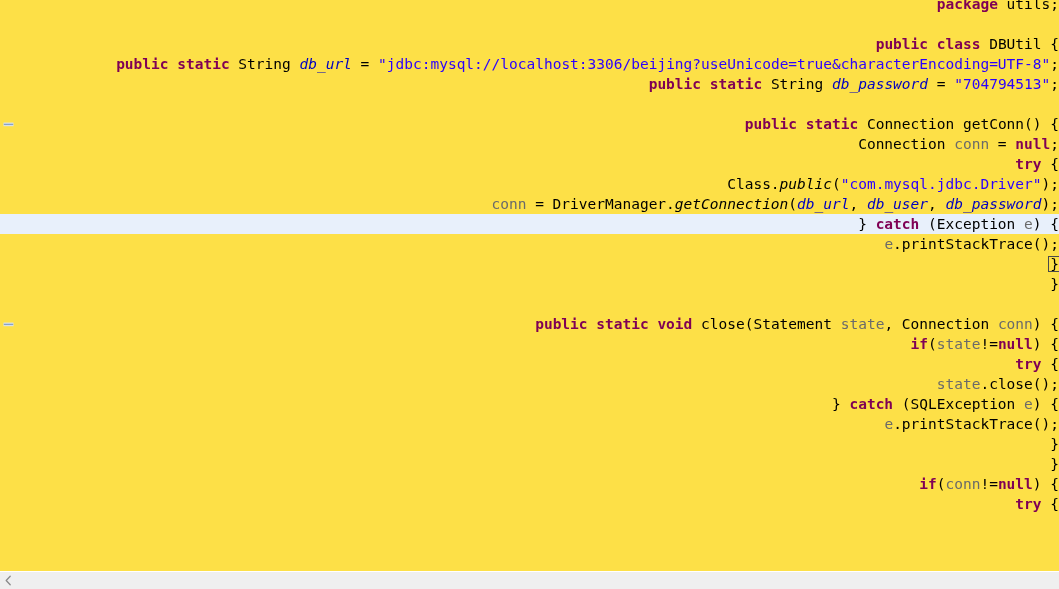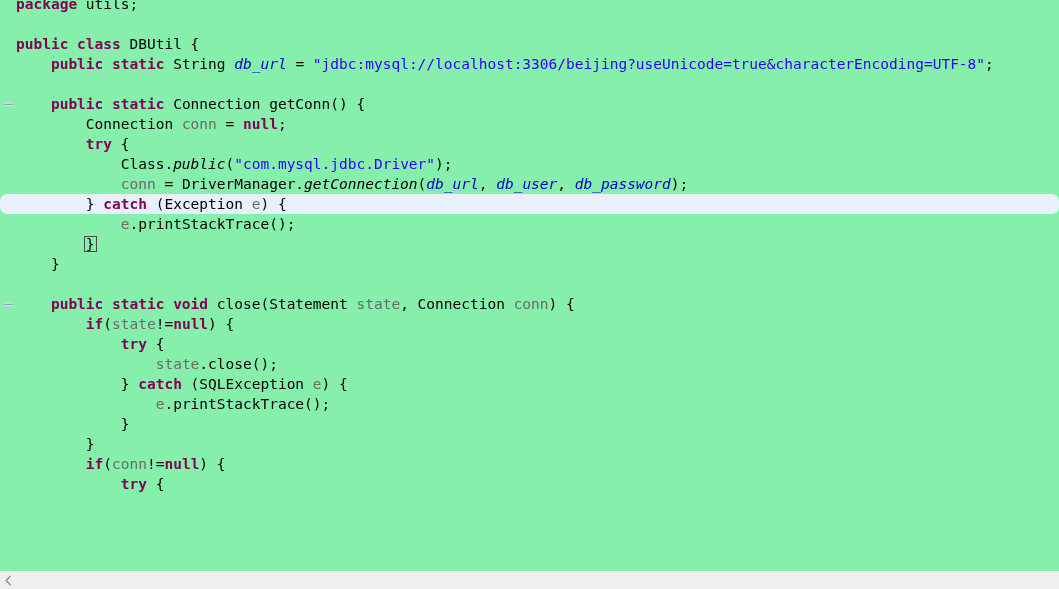--- a/index.html
+++ b/index.html
@@ -22,38 +22,38 @@
     overflow: hidden;
   }
 
   
   #code-area {
     position: absolute;
     left: 0;
     top: 0;
     width: 1059px;
     height: 572px;
-    background: #86efac;
+    background: #fde047;
     overflow: hidden;
+    text-align: right;
   }
 
   .code-line {
     position: relative;
     height: 20px;
     line-height: 20px;
     white-space: pre;
     font-size: 14.5px;
     font-family: "DejaVu Sans Mono", "Liberation Mono", monospace;
     color: #000000;
     padding-left: 16px;
     box-sizing: border-box;
   }
   .code-line.highlight {
     background: #e8f0fb;
-    border-radius: 7px;
   }
   .code-text {
     display: inline;
   }
 
   
   .fold-marker {
     position: absolute;
     left: 0px;
     width: 16px;
@@ -123,20 +123,21 @@
 </head>
 <body>
 
 <div id="editor-root">
 
   <div id="code-area">
       <div class="code-line" style="margin-top: -6px;"><span class="code-text kw">package</span><span class="code-text plain"> utils;</span></div>
       <div class="code-line"><span class="code-text plain"> </span></div>
       <div class="code-line"><span class="code-text kw">public class</span><span class="code-text plain"> DBUtil {</span></div>
       <div class="code-line"><span class="code-text plain">    </span><span class="code-text kw">public static</span><span class="code-text plain"> String </span><span class="code-text fieldi">db_url</span><span class="code-text plain"> = </span><span class="code-text str">"jdbc:mysql://localhost:3306/beijing?useUnicode=true&amp;characterEncoding=UTF-8"</span><span class="code-text plain">;</span></div>
+      <div class="code-line"><span class="code-text plain">    </span><span class="code-text kw">public static</span><span class="code-text plain"> String </span><span class="code-text fieldi">db_password</span><span class="code-text plain"> = </span><span class="code-text str">"704794513"</span><span class="code-text plain">;</span></div>
       <div class="code-line"><span class="code-text plain"> </span></div>
       <div class="code-line"><span class="fold-marker fold-minus"><svg width="11" height="11" viewBox="0 0 11 11">
             <rect x="0.5" y="3.6" width="10" height="3.6" fill="#dde6f0" stroke="none"></rect>
             <path d="M0.8 5.4 H10.2" stroke="#8aa3c0" stroke-width="1.4"></path>
           </svg></span><span class="code-text plain">    </span><span class="code-text kw">public static</span><span class="code-text plain"> Connection getConn() {</span></div>
       <div class="code-line"><span class="code-text plain">        Connection </span><span class="code-text param">conn</span><span class="code-text plain"> = </span><span class="code-text kw">null</span><span class="code-text plain">;</span></div>
       <div class="code-line"><span class="code-text plain">        </span><span class="code-text kw">try</span><span class="code-text plain"> {</span></div>
       <div class="code-line"><span class="code-text plain">            Class.</span><span class="code-text methi">public</span><span class="code-text plain">(</span><span class="code-text str">"com.mysql.jdbc.Driver"</span><span class="code-text plain">);</span></div>
       <div class="code-line"><span class="code-text plain">            </span><span class="code-text param">conn</span><span class="code-text plain"> = DriverManager.</span><span class="code-text methi">getConnection</span><span class="code-text plain">(</span><span class="code-text fieldi">db_url</span><span class="code-text plain">, </span><span class="code-text fieldi">db_user</span><span class="code-text plain">, </span><span class="code-text fieldi">db_password</span><span class="code-text plain">);</span></div>
       <div class="code-line highlight"><span class="code-text plain">        } </span><span class="code-text kw">catch</span><span class="code-text plain"> (Exception </span><span class="code-text param">e</span><span class="code-text plain">) {</span></div>

